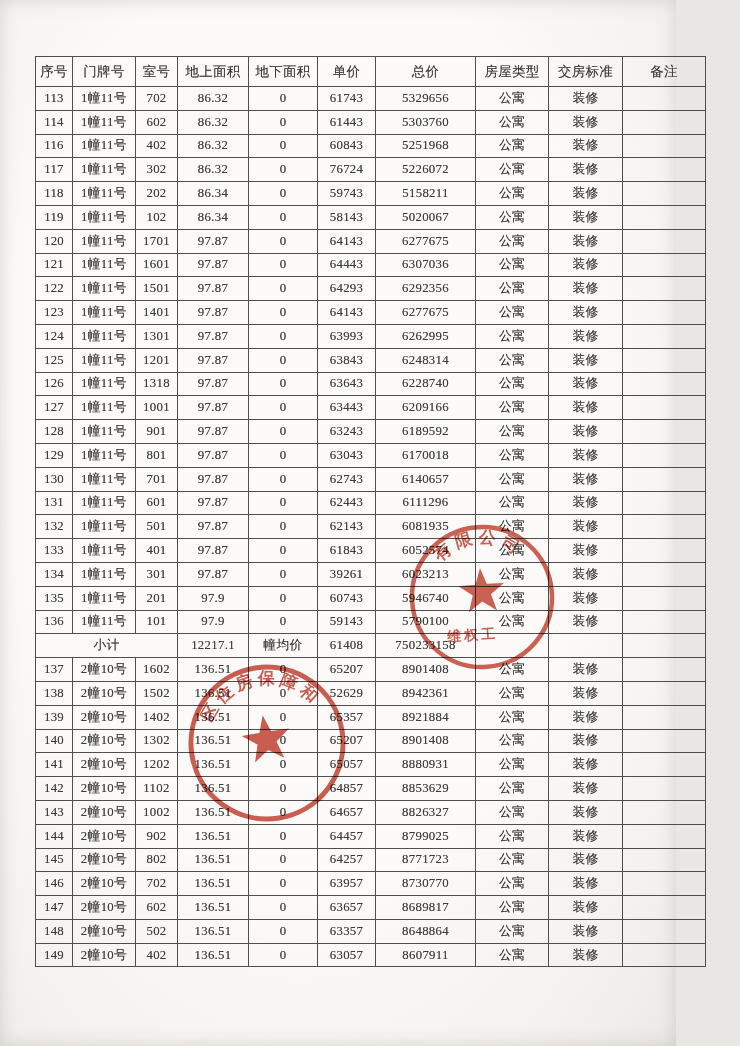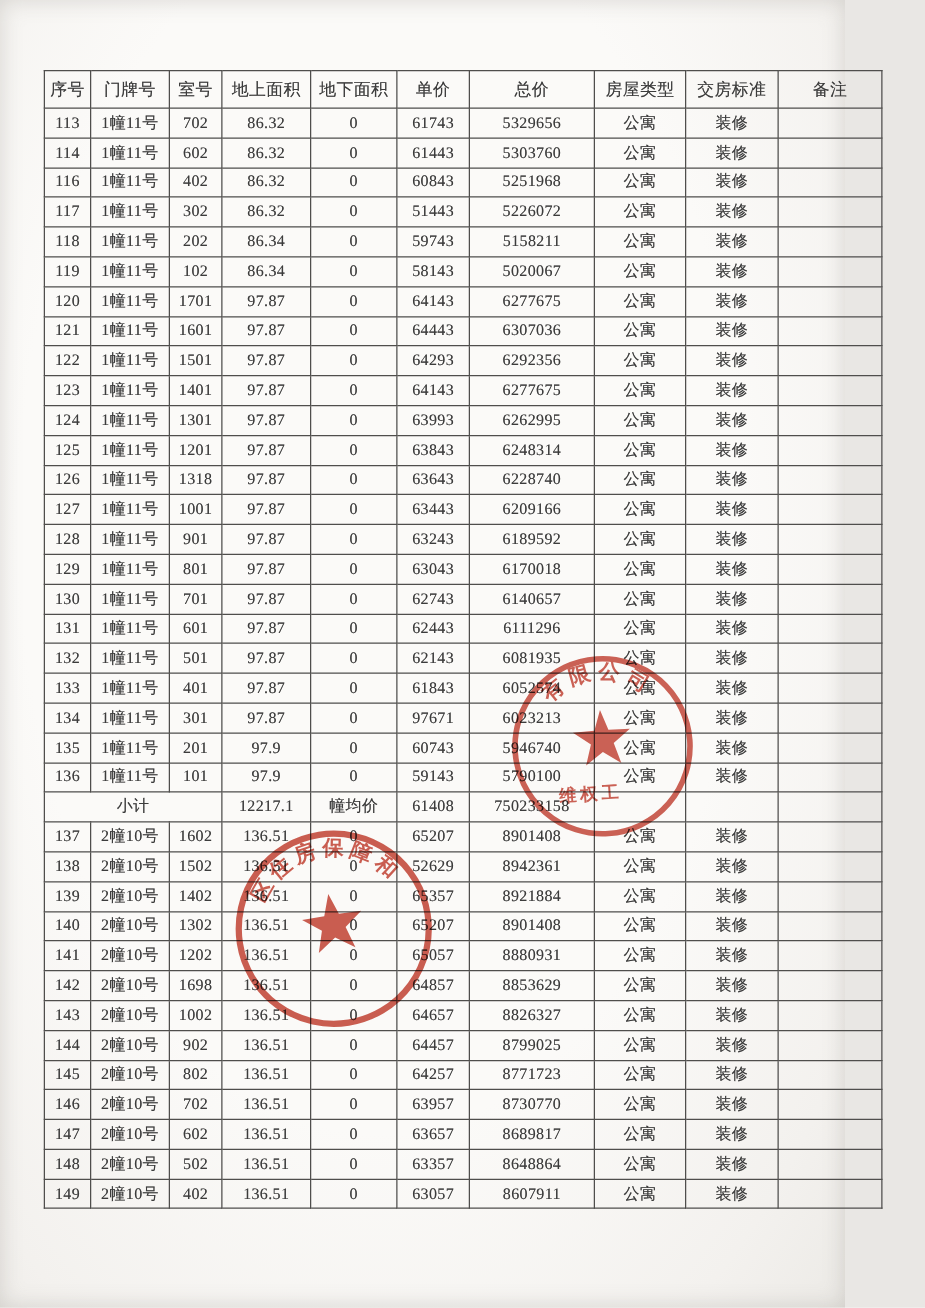--- a/index.html
+++ b/index.html
@@ -114,21 +114,21 @@
           <td>公寓</td>
           <td>装修</td>
           <td></td>
         </tr>
         <tr>
           <td>117</td>
           <td>1幢11号</td>
           <td>302</td>
           <td>86.32</td>
           <td>0</td>
-          <td>51443</td>
+          <td>76724</td>
           <td>5226072</td>
           <td>公寓</td>
           <td>装修</td>
           <td></td>
         </tr>
         <tr>
           <td>118</td>
           <td>1幢11号</td>
           <td>202</td>
           <td>86.34</td>
@@ -318,21 +318,21 @@
           <td>公寓</td>
           <td>装修</td>
           <td></td>
         </tr>
         <tr>
           <td>134</td>
           <td>1幢11号</td>
           <td>301</td>
           <td>97.87</td>
           <td>0</td>
-          <td>97671</td>
+          <td>39261</td>
           <td>6023213</td>
           <td>公寓</td>
           <td>装修</td>
           <td></td>
         </tr>
         <tr>
           <td>135</td>
           <td>1幢11号</td>
           <td>201</td>
           <td>97.9</td>
@@ -421,21 +421,21 @@
           <td>0</td>
           <td>65057</td>
           <td>8880931</td>
           <td>公寓</td>
           <td>装修</td>
           <td></td>
         </tr>
         <tr>
           <td>142</td>
           <td>2幢10号</td>
-          <td>1698</td>
+          <td>1102</td>
           <td>136.51</td>
           <td>0</td>
           <td>64857</td>
           <td>8853629</td>
           <td>公寓</td>
           <td>装修</td>
           <td></td>
         </tr>
         <tr>
           <td>143</td>

